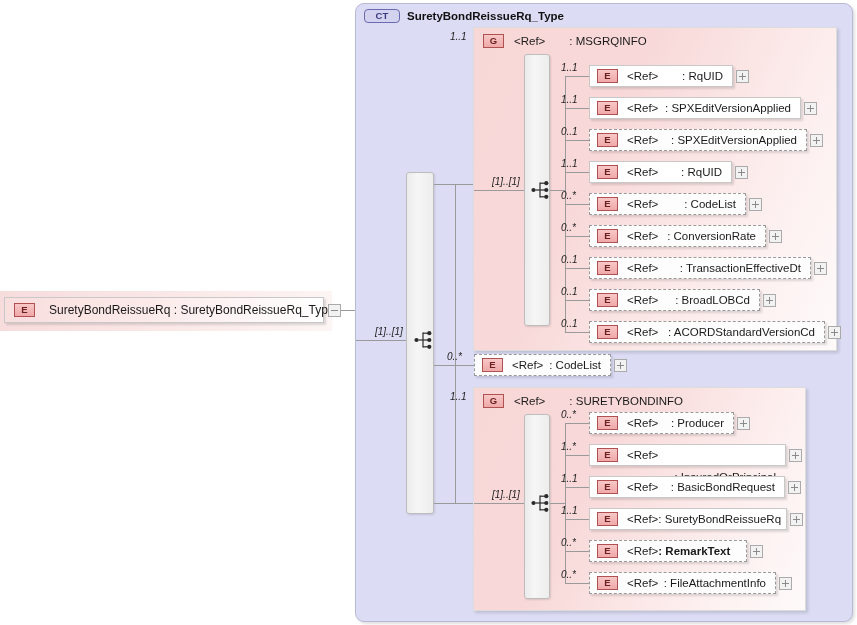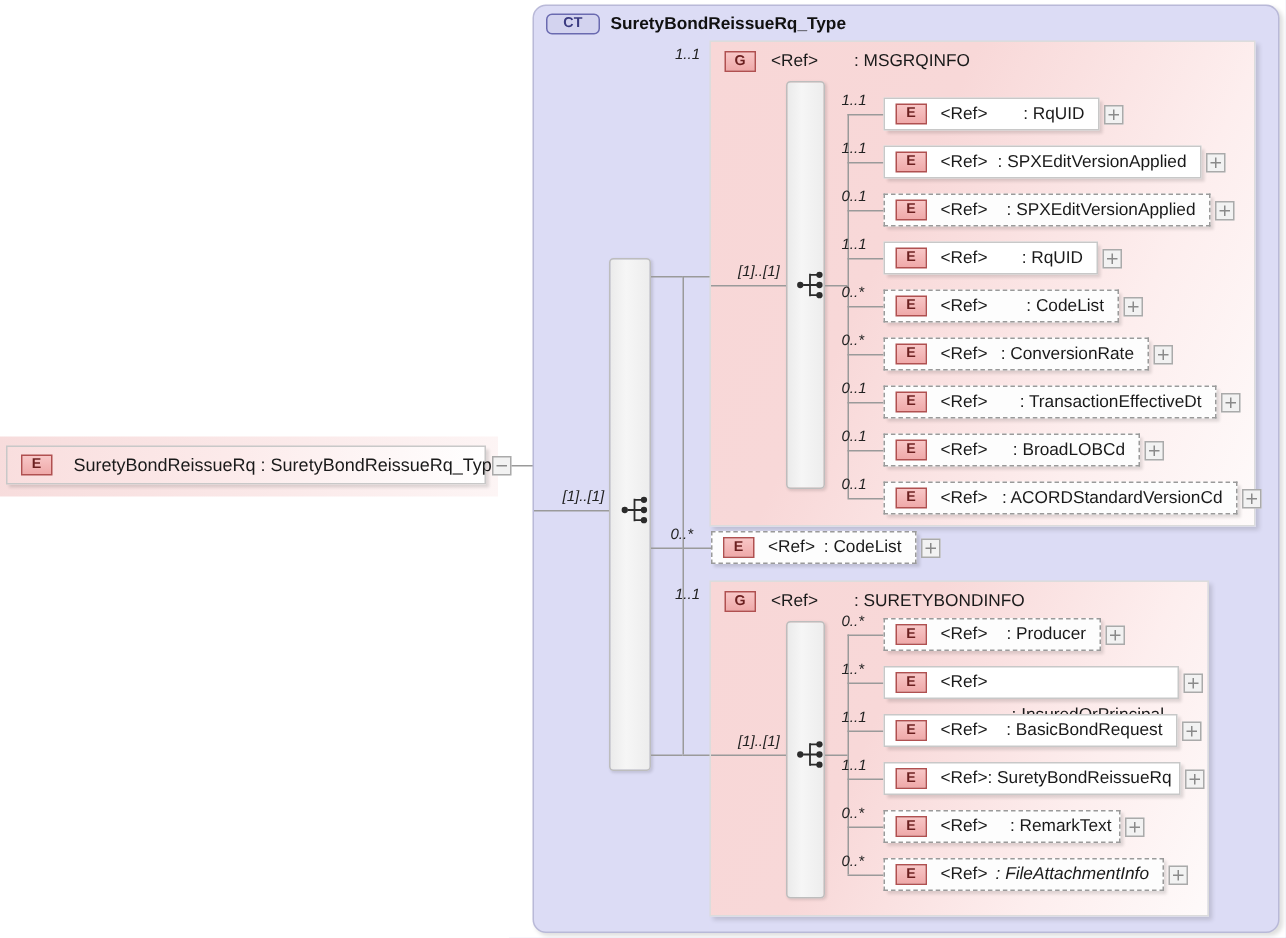--- a/index.html
+++ b/index.html
@@ -324,25 +324,25 @@
       <span class="badge badge-e">E</span>
       <span class="ref">&lt;Ref&gt;</span>
       <span class="nm" style="margin-left:auto;padding-right:9px;">: SuretyBondReissueRq</span>
     </div>
     <div class="occ" style="left:561px;top:505px;">1..1</div>
     <div class="toggle abs plus" style="left:790px;top:513px;"></div>
     <div class="hline abs" style="left:565px;top:551px;width:24px;"></div>
     <div class="node abs optional" style="left:589px;top:540px;width:158px;">
       <span class="badge badge-e">E</span>
       <span class="ref">&lt;Ref&gt;</span>
-      <span class="nm" style="margin-left:auto;padding-right:5px;">: RemarkText</span>
+      <span class="nm" style="margin-left:auto;padding-right:23px;font-weight:bold;">: RemarkText</span>
     </div>
     <div class="occ" style="left:561px;top:537px;">0..*</div>
     <div class="toggle abs plus" style="left:750px;top:545px;"></div>
     <div class="hline abs" style="left:565px;top:583px;width:24px;"></div>
     <div class="node abs optional" style="left:589px;top:572px;width:187px;">
       <span class="badge badge-e">E</span>
       <span class="ref">&lt;Ref&gt;</span>
-      <span class="nm" style="margin-left:auto;padding-right:9px;font-style:italic;">: FileAttachmentInfo</span>
+      <span class="nm" style="margin-left:auto;padding-right:9px;">: FileAttachmentInfo</span>
     </div>
     <div class="occ" style="left:561px;top:569px;">0..*</div>
     <div class="toggle abs plus" style="left:779px;top:577px;"></div>
   </div>
 
 </body></html>

